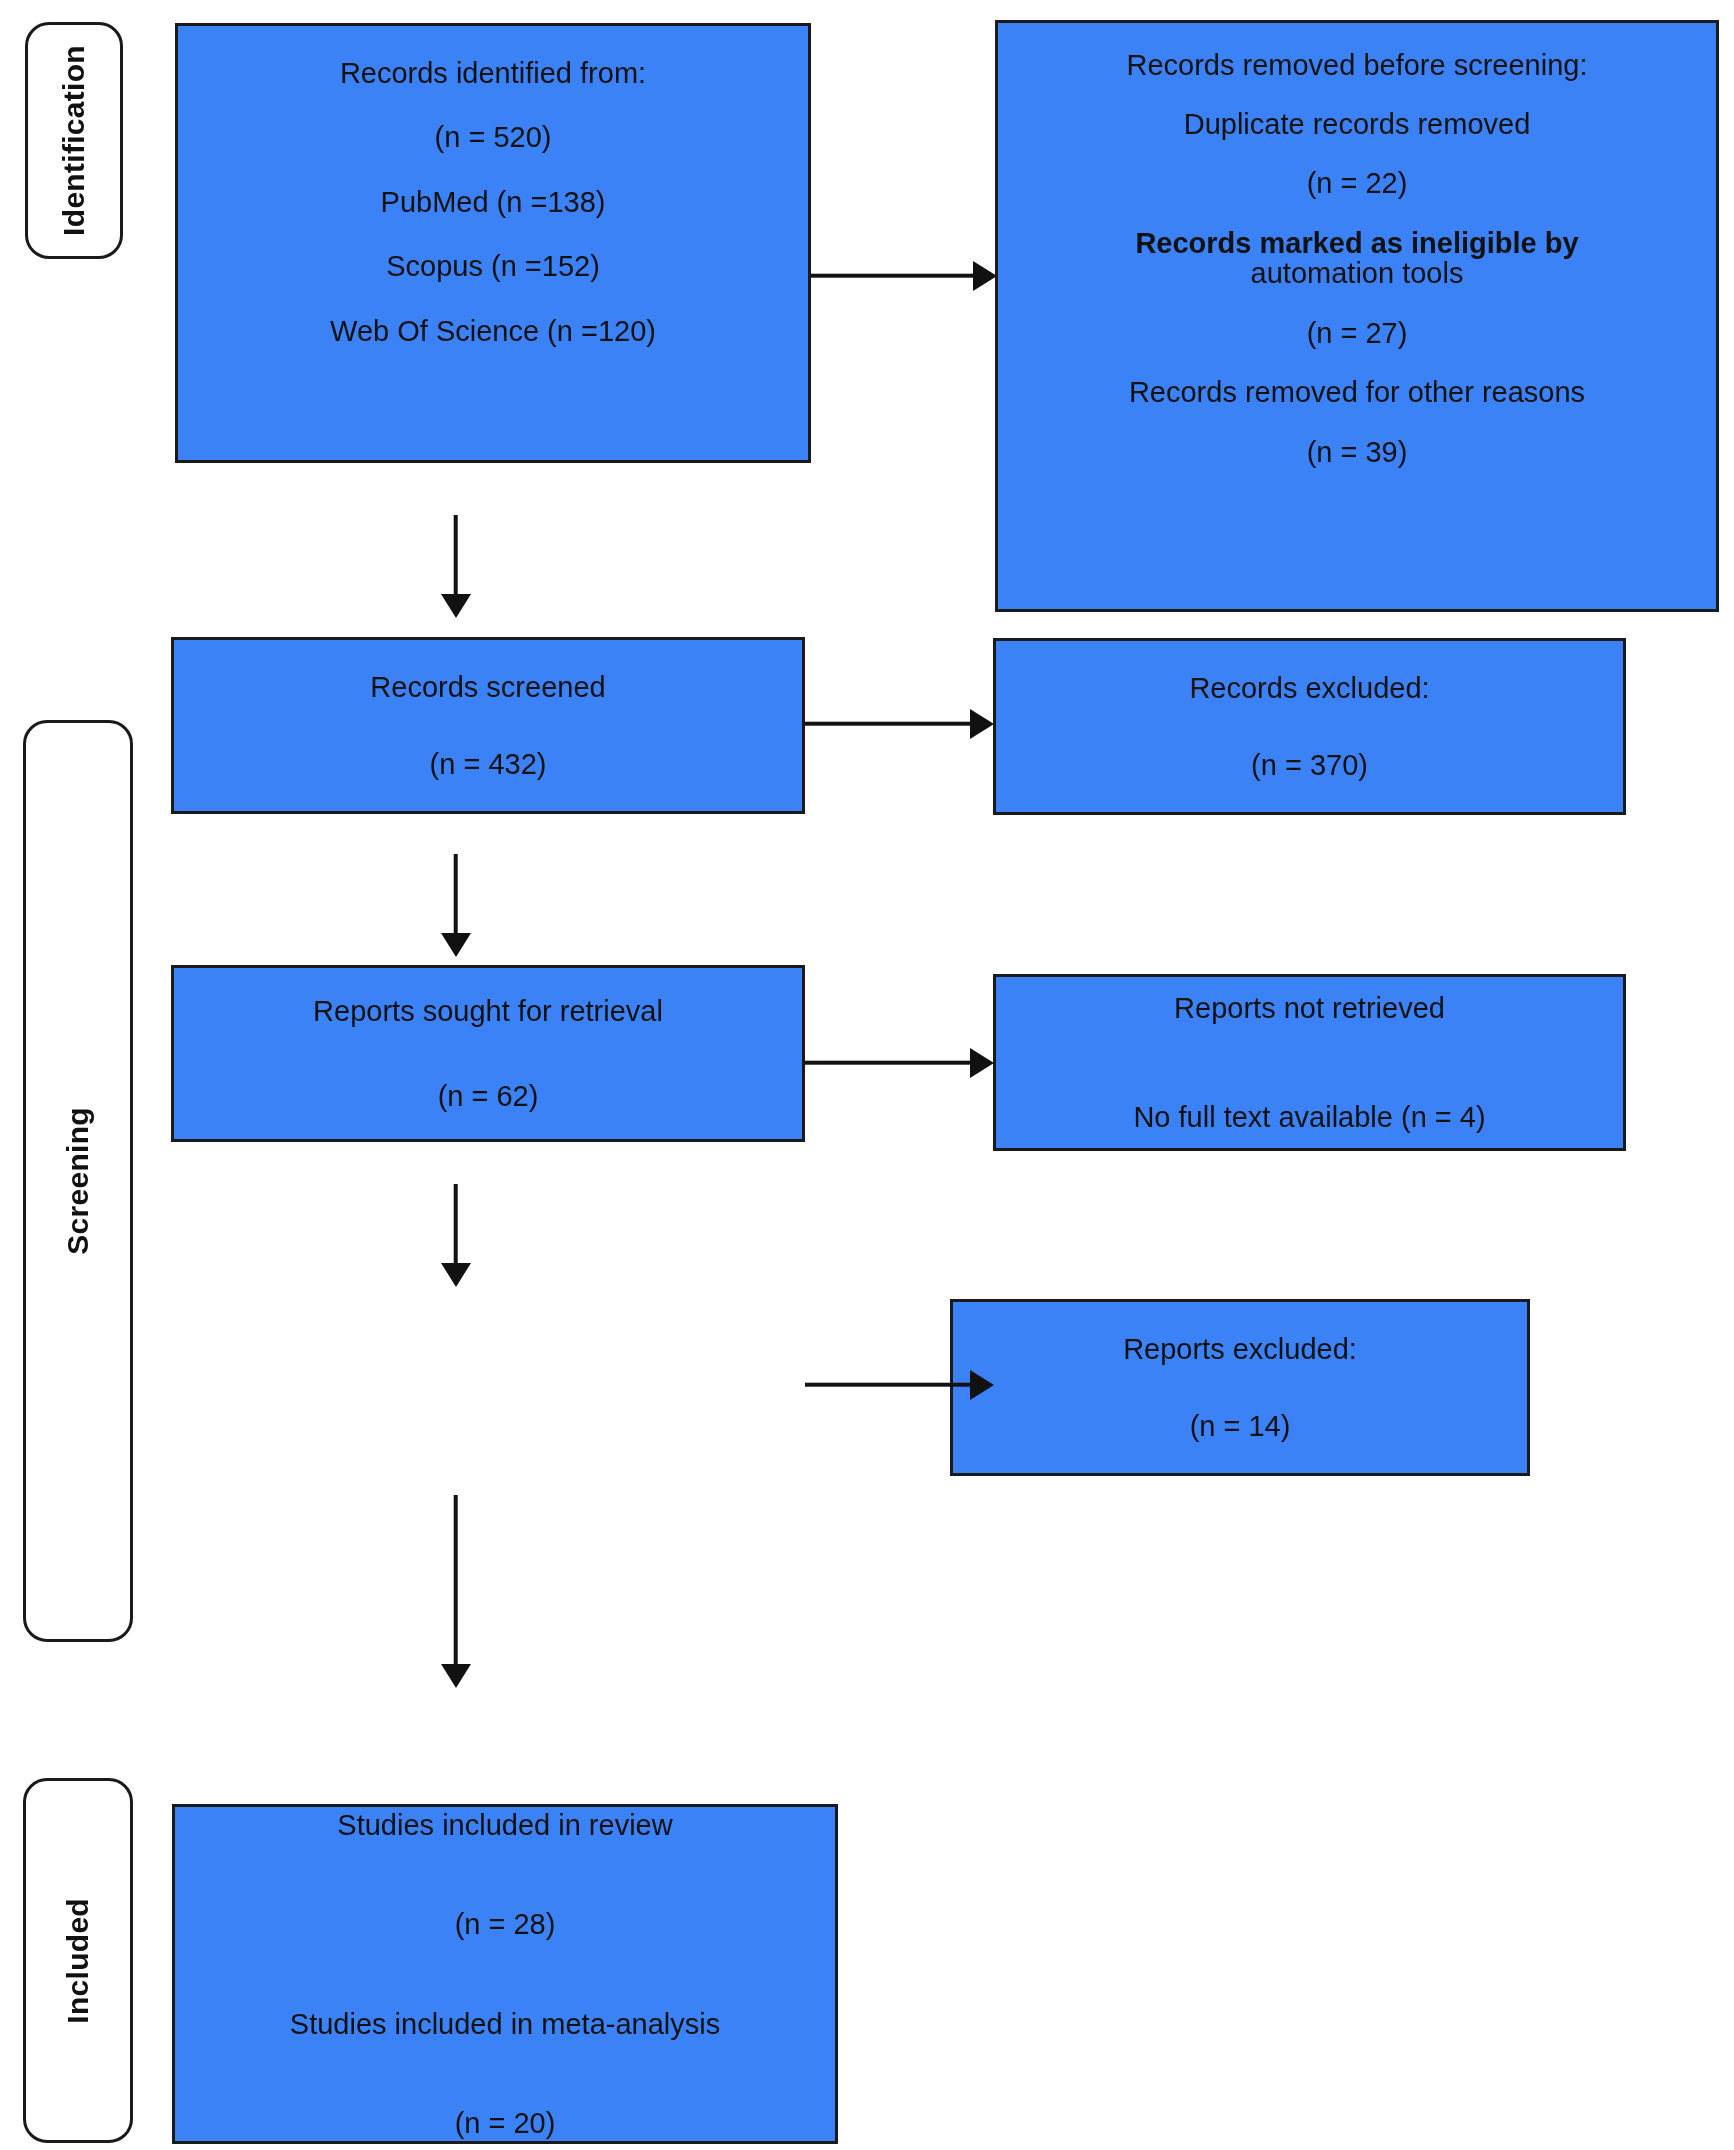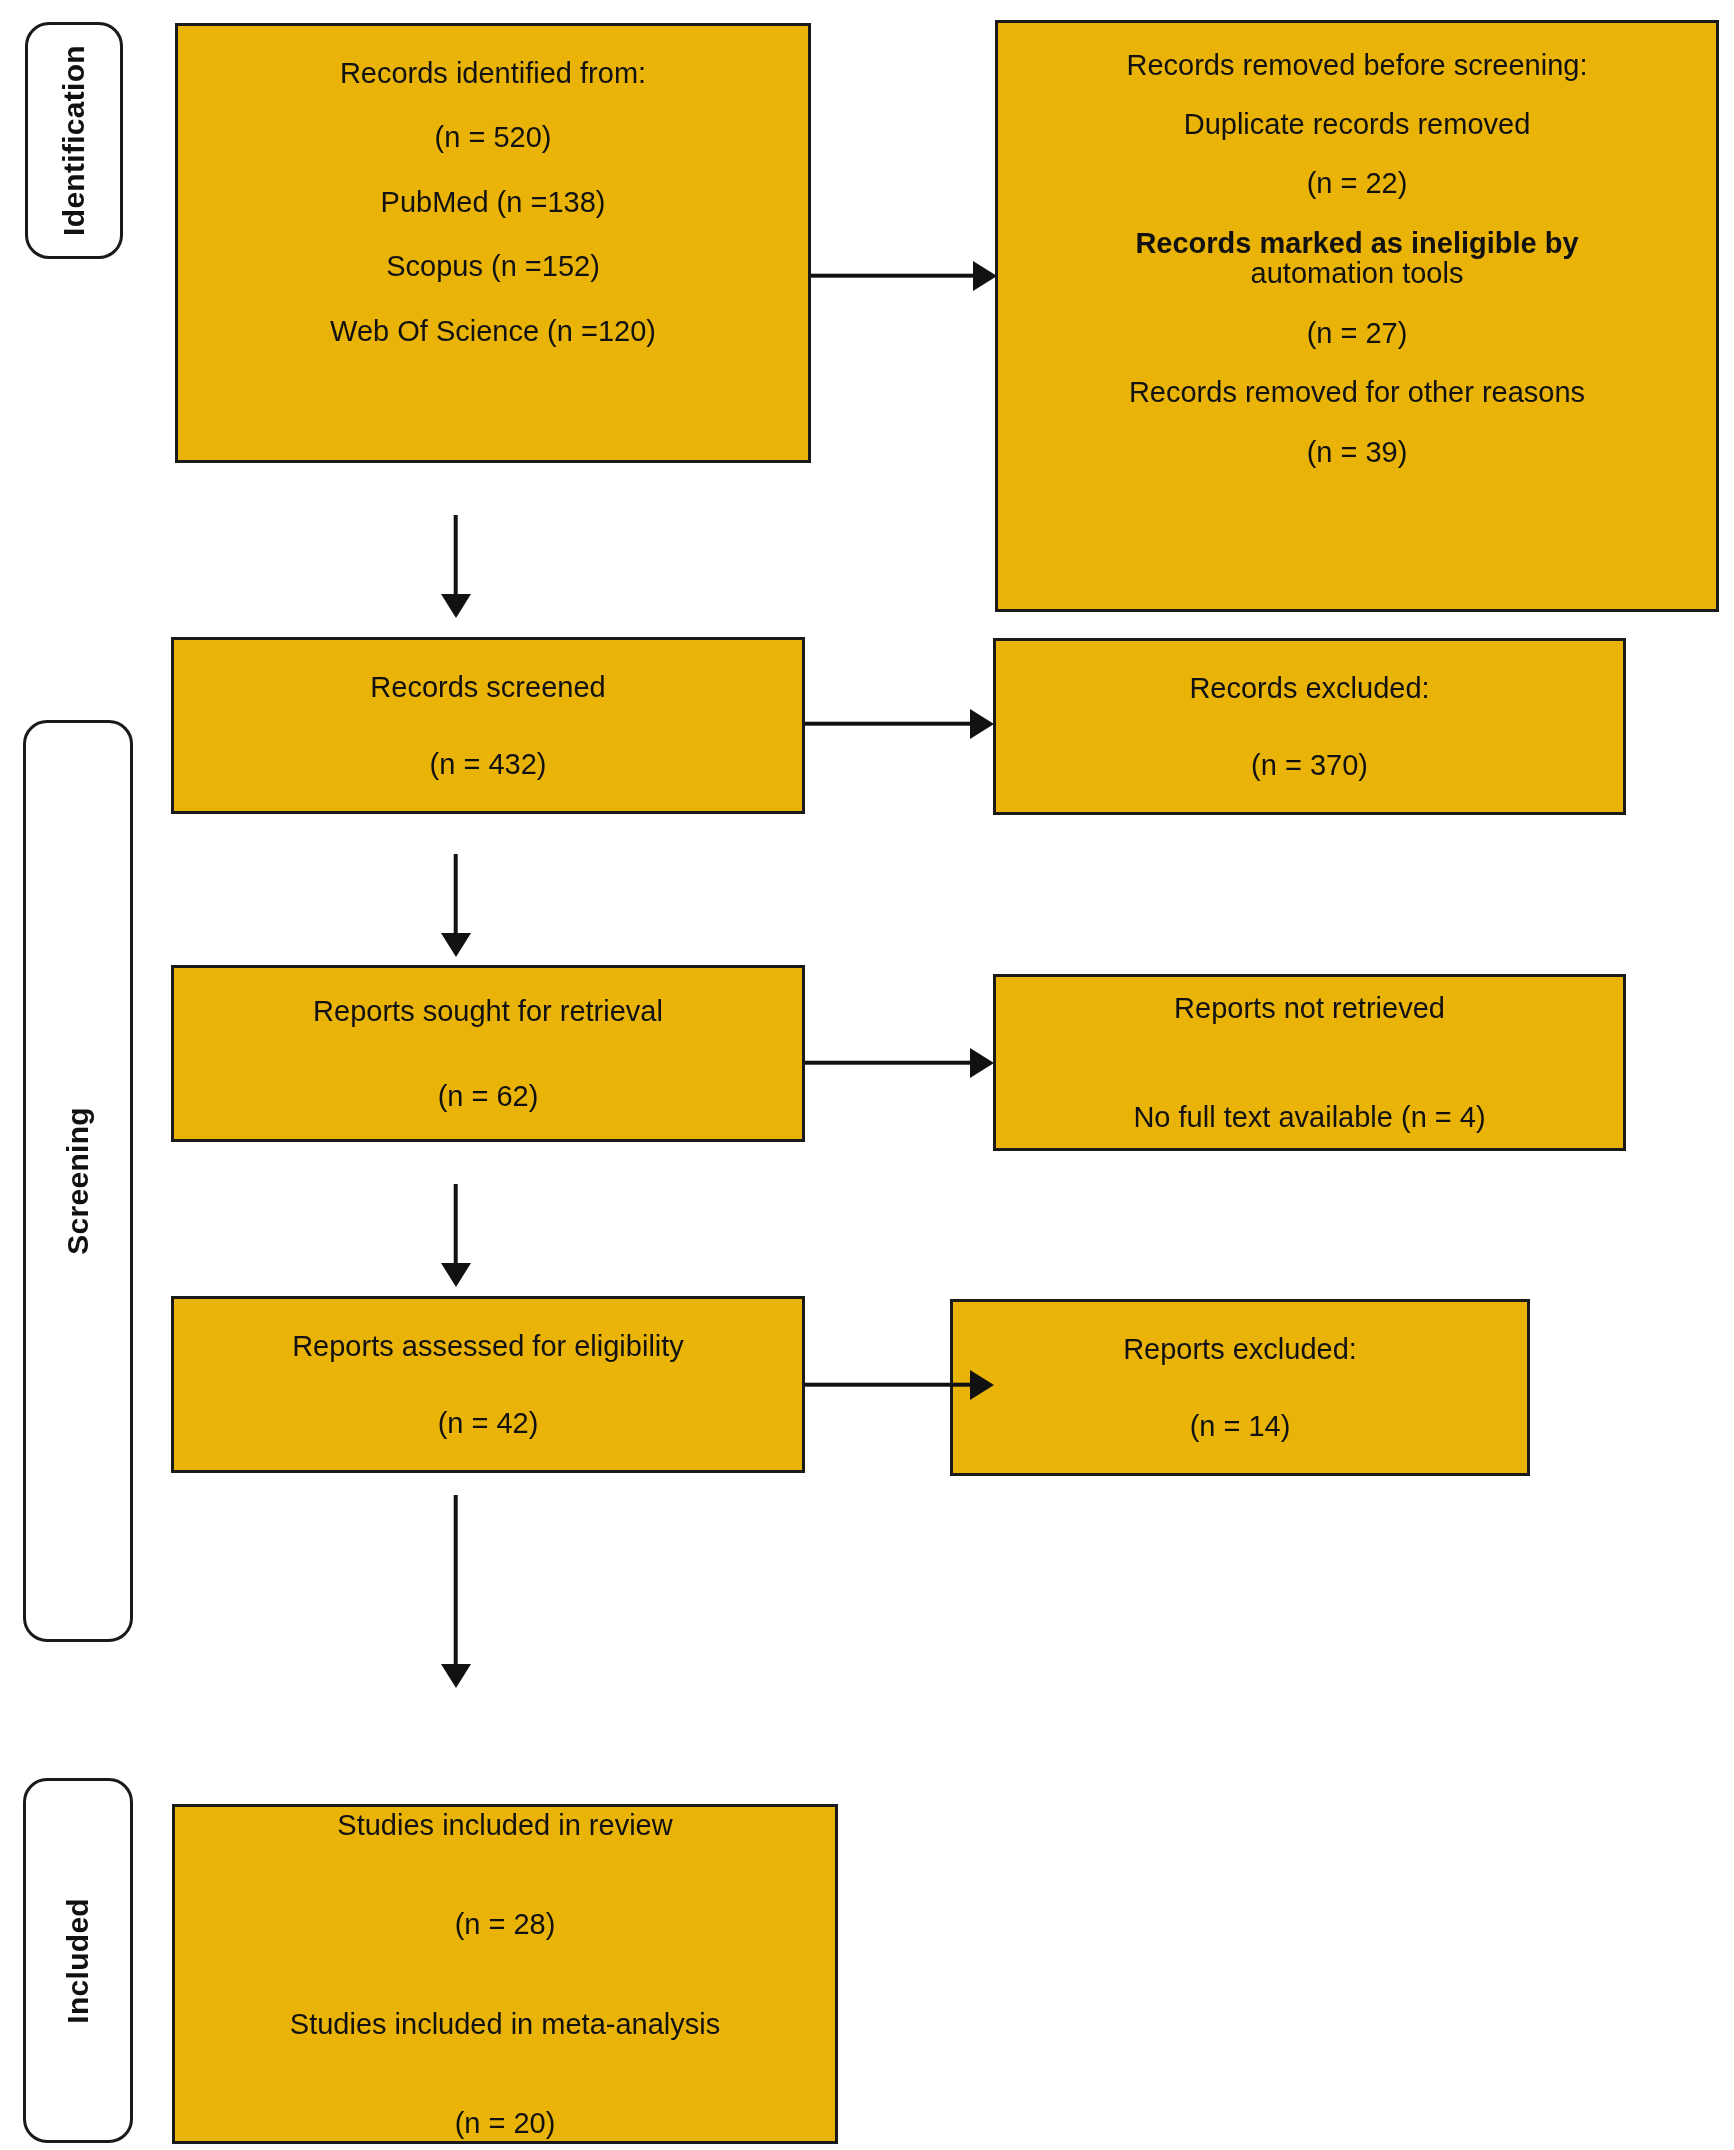--- a/index.html
+++ b/index.html
@@ -35,21 +35,21 @@
     letter-spacing: 0.3px;
     color: #111111;
     white-space: nowrap;
     line-height: 1;
   }
 
   
   .flow-box {
     position: absolute;
     border: 3.1px solid #1a1a1a;
-    background: #eab308;
+    background: #3b82f6;
     box-sizing: border-box;
     display: flex;
     flex-direction: column;
     align-items: center;
     justify-content: center;
     text-align: center;
     color: #111111;
     font-size: 29px;
     line-height: 1.05;
     padding: 5.1px 9.3px;
@@ -182,24 +182,20 @@
   <div class="arrow-h" style="left:805px; top:1047px; width:189px; height:31px;">
     <div class="shaft" style="width:167px;"></div>
     <div class="head"></div>
   </div>
 
   <div class="arrow-v" style="left:440px; top:1184px; width:31px; height:103px;">
     <div class="shaft" style="height:80px;"></div>
     <div class="head"></div>
   </div>
 
-  <div class="flow-box" style="left:171px; top:1296px; width:634px; height:177px;">
-    <span class="line" style="margin-bottom:46px;">Reports assessed for eligibility</span>
-    <span class="line">(n = 42)</span>
-  </div>
 
   <div class="flow-box" style="left:950px; top:1299px; width:580px; height:177px;">
     <span class="line" style="margin-bottom:46px;">Reports excluded:</span>
     <span class="line">(n = 14)</span>
   </div>
 
   <div class="arrow-h" style="left:805px; top:1369px; width:189px; height:31px;">
     <div class="shaft" style="width:167px;"></div>
     <div class="head"></div>
   </div>

